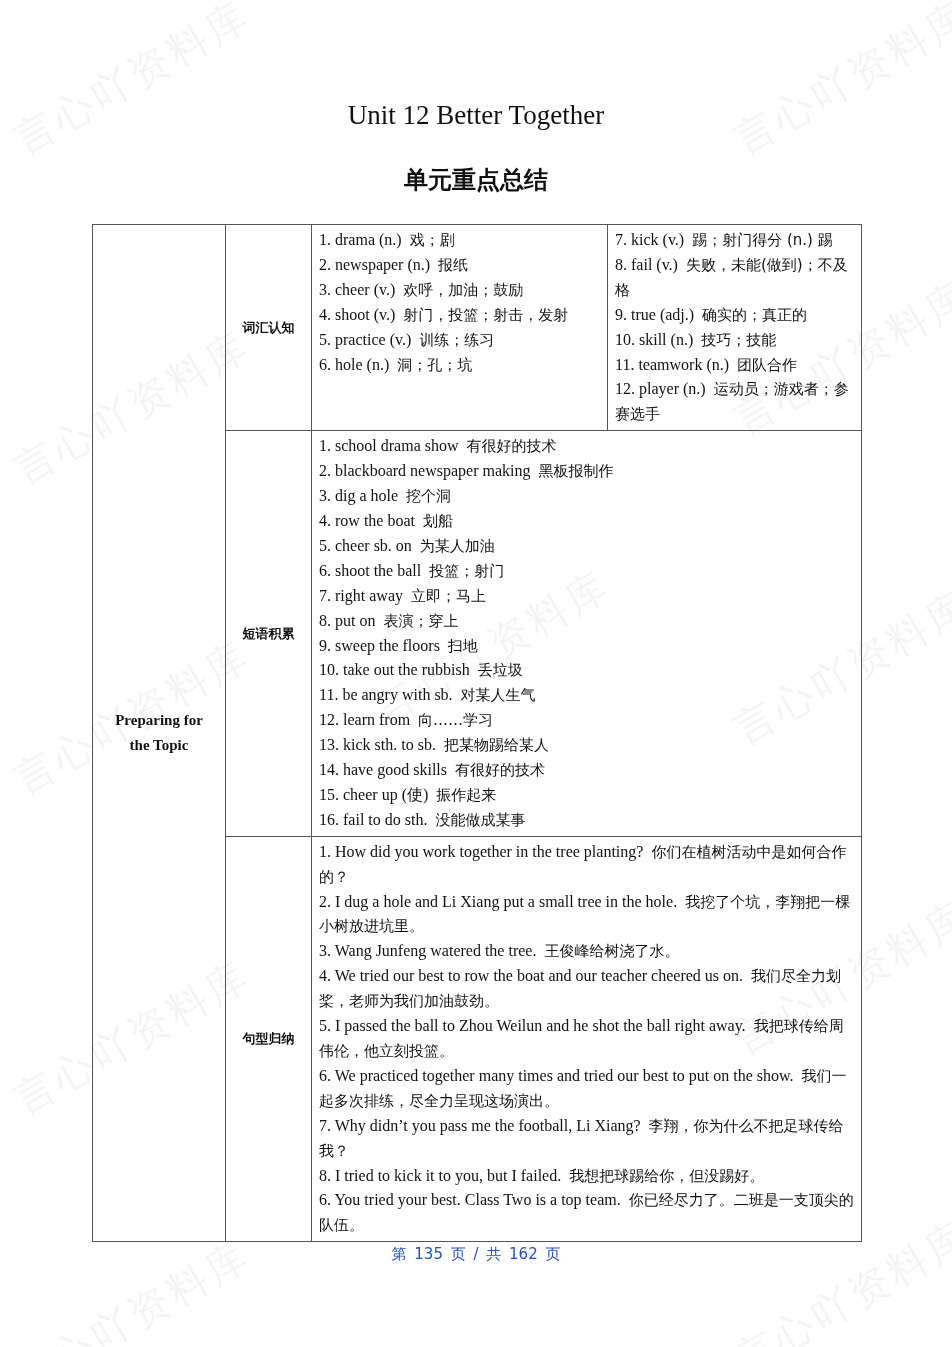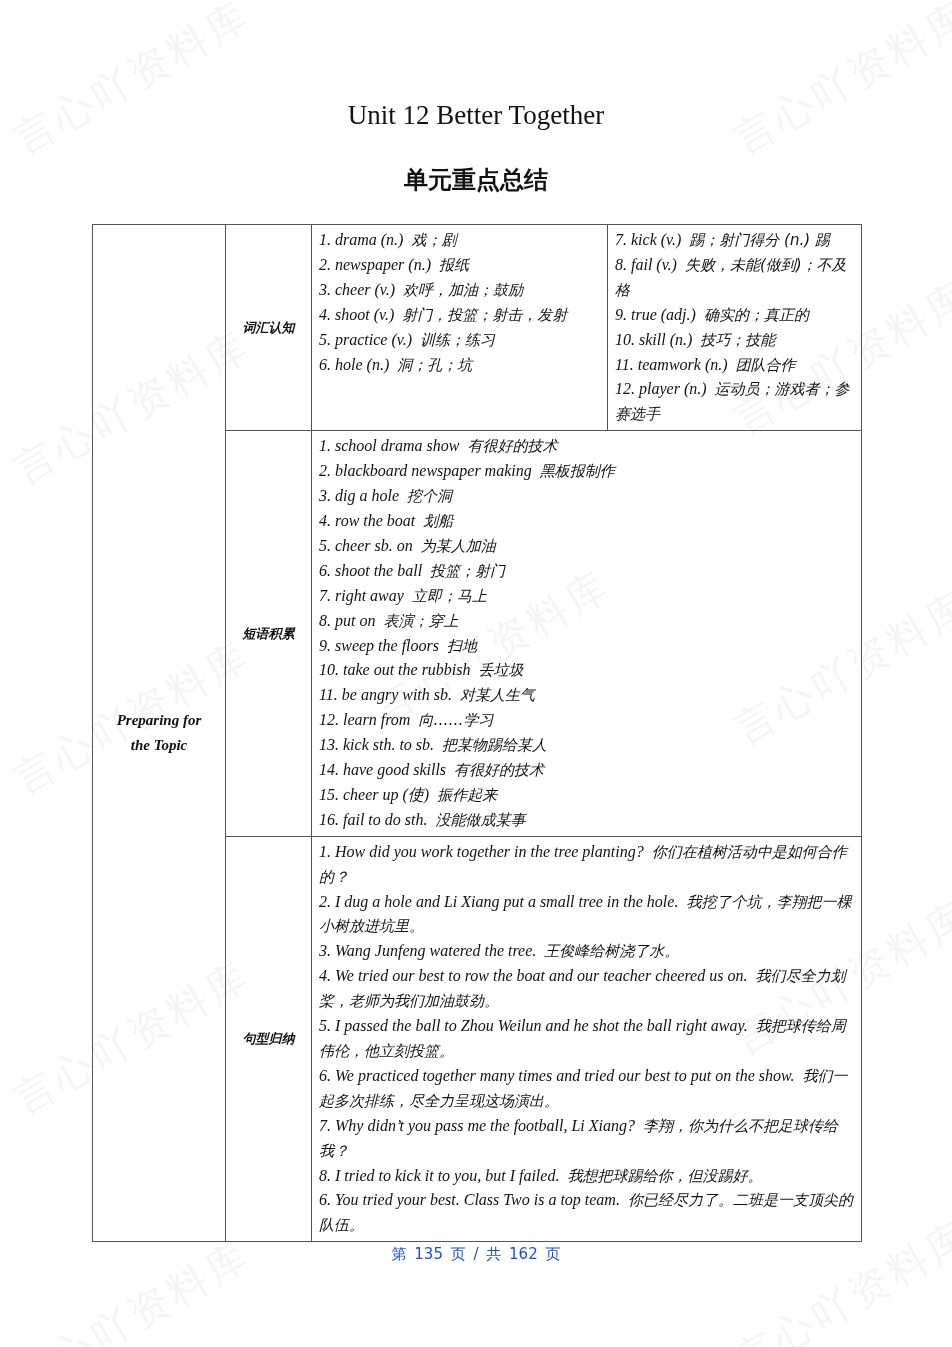--- a/index.html
+++ b/index.html
@@ -7,21 +7,21 @@
          font-family: "Liberation Serif", "DejaVu Serif", serif; color: #111; }
   .watermark { position: absolute; font-family: "DejaVu Sans", sans-serif; font-size: 40px;
                color: rgba(0,0,0,0.045); transform: rotate(-30deg); white-space: nowrap;
                pointer-events: none; letter-spacing: 4px; }
   .title { position: absolute; left: 0; width: 952px; top: 100px; text-align: center;
            font-family: "Liberation Serif", serif; font-weight: normal; font-size: 27px; }
   .subtitle { position: absolute; left: 0; width: 952px; top: 148px; text-align: center;
               font-family: "DejaVu Sans", sans-serif; font-weight: bold; font-size: 24px; margin-top: 16px; }
   table.main { position: absolute; left: 92px; top: 224px; width: 770px;
                border-collapse: collapse; table-layout: fixed; }
-  table.main td { border: 1px solid #555; vertical-align: top; padding: 0; font-style: italic; }
+  table.main td { border: 1px solid #555; vertical-align: top; padding: 0; }
   td.topic { width: 132px; vertical-align: middle !important; text-align: center;
              font-weight: bold; font-size: 15px; line-height: 25px; border-radius: 25px; }
   td.cat { width: 85px; vertical-align: middle !important; text-align: center;
            font-family: "DejaVu Sans", sans-serif; font-weight: bold; font-size: 13px; }
   .lines { padding: 3px 6px 3px 7px; font-size: 16px; line-height: 24.9px; }
   .lines div { white-space: normal; }
   .zh { font-family: "DejaVu Sans", sans-serif; font-size: 15px; }
   .vocab-split { display: flex; }
   .vocab-split .col-a { width: 282px; border-right: 1px solid #555; min-height: 194px; }
   .vocab-split .col-b { flex: 1; }

